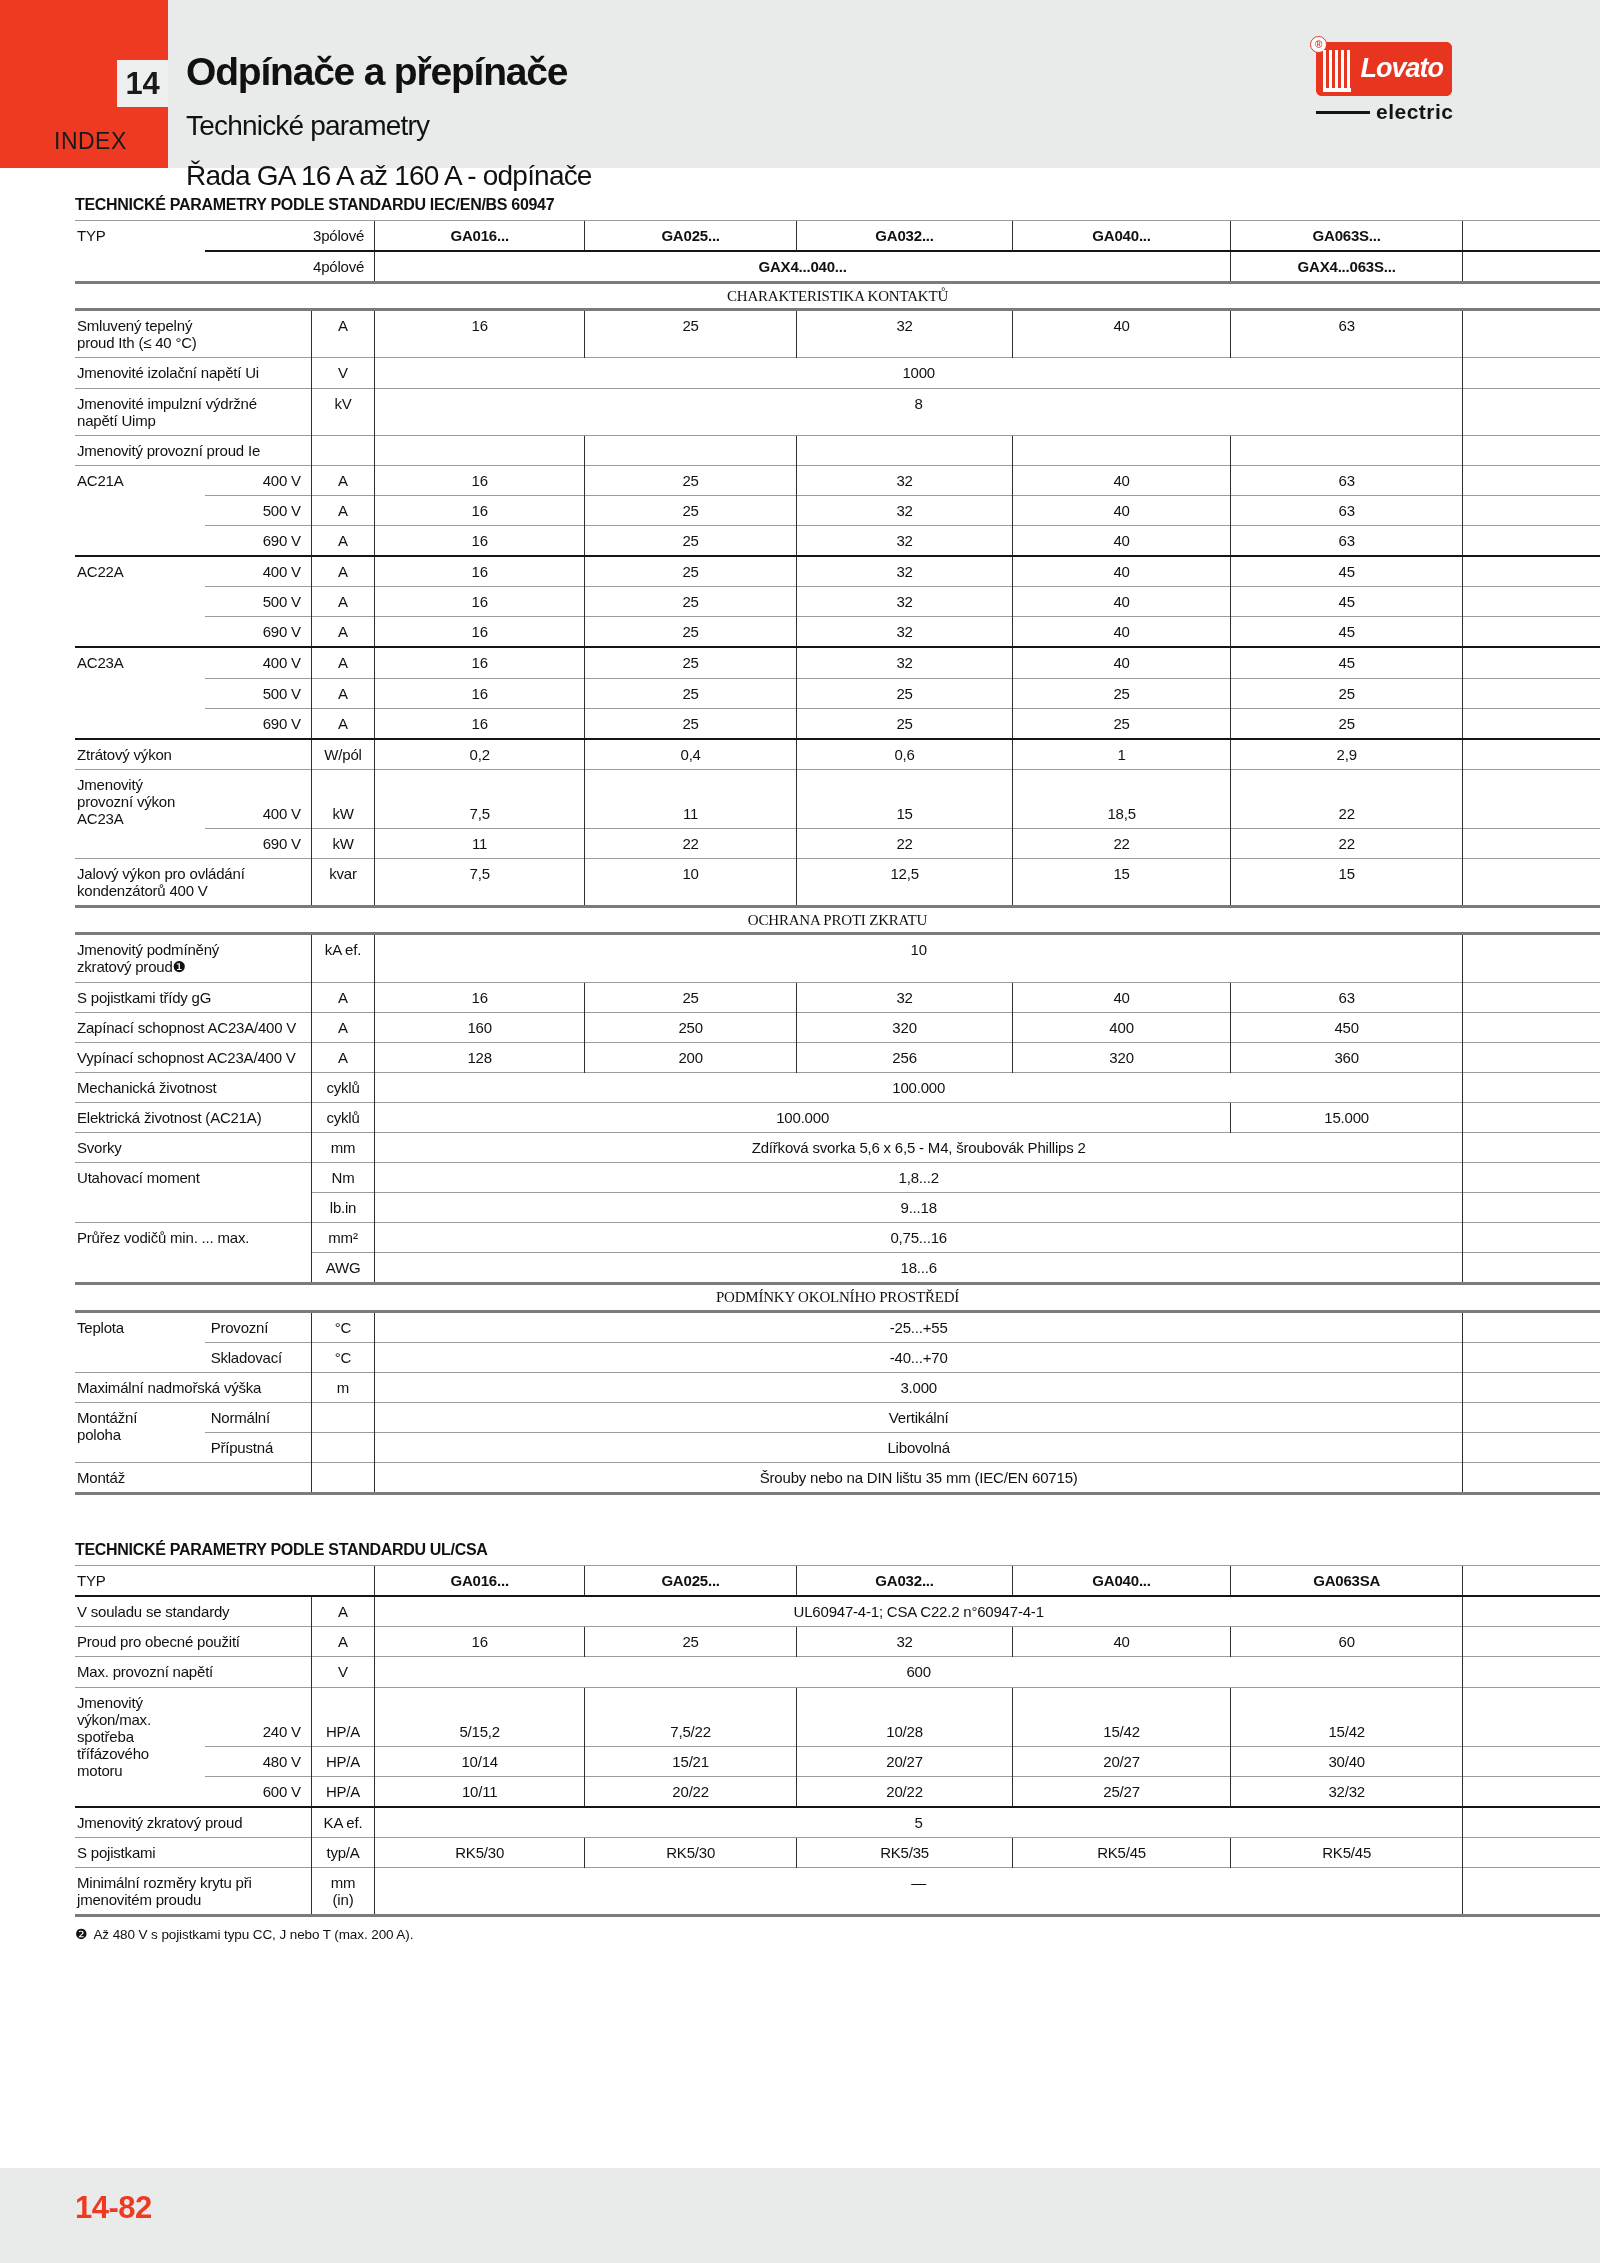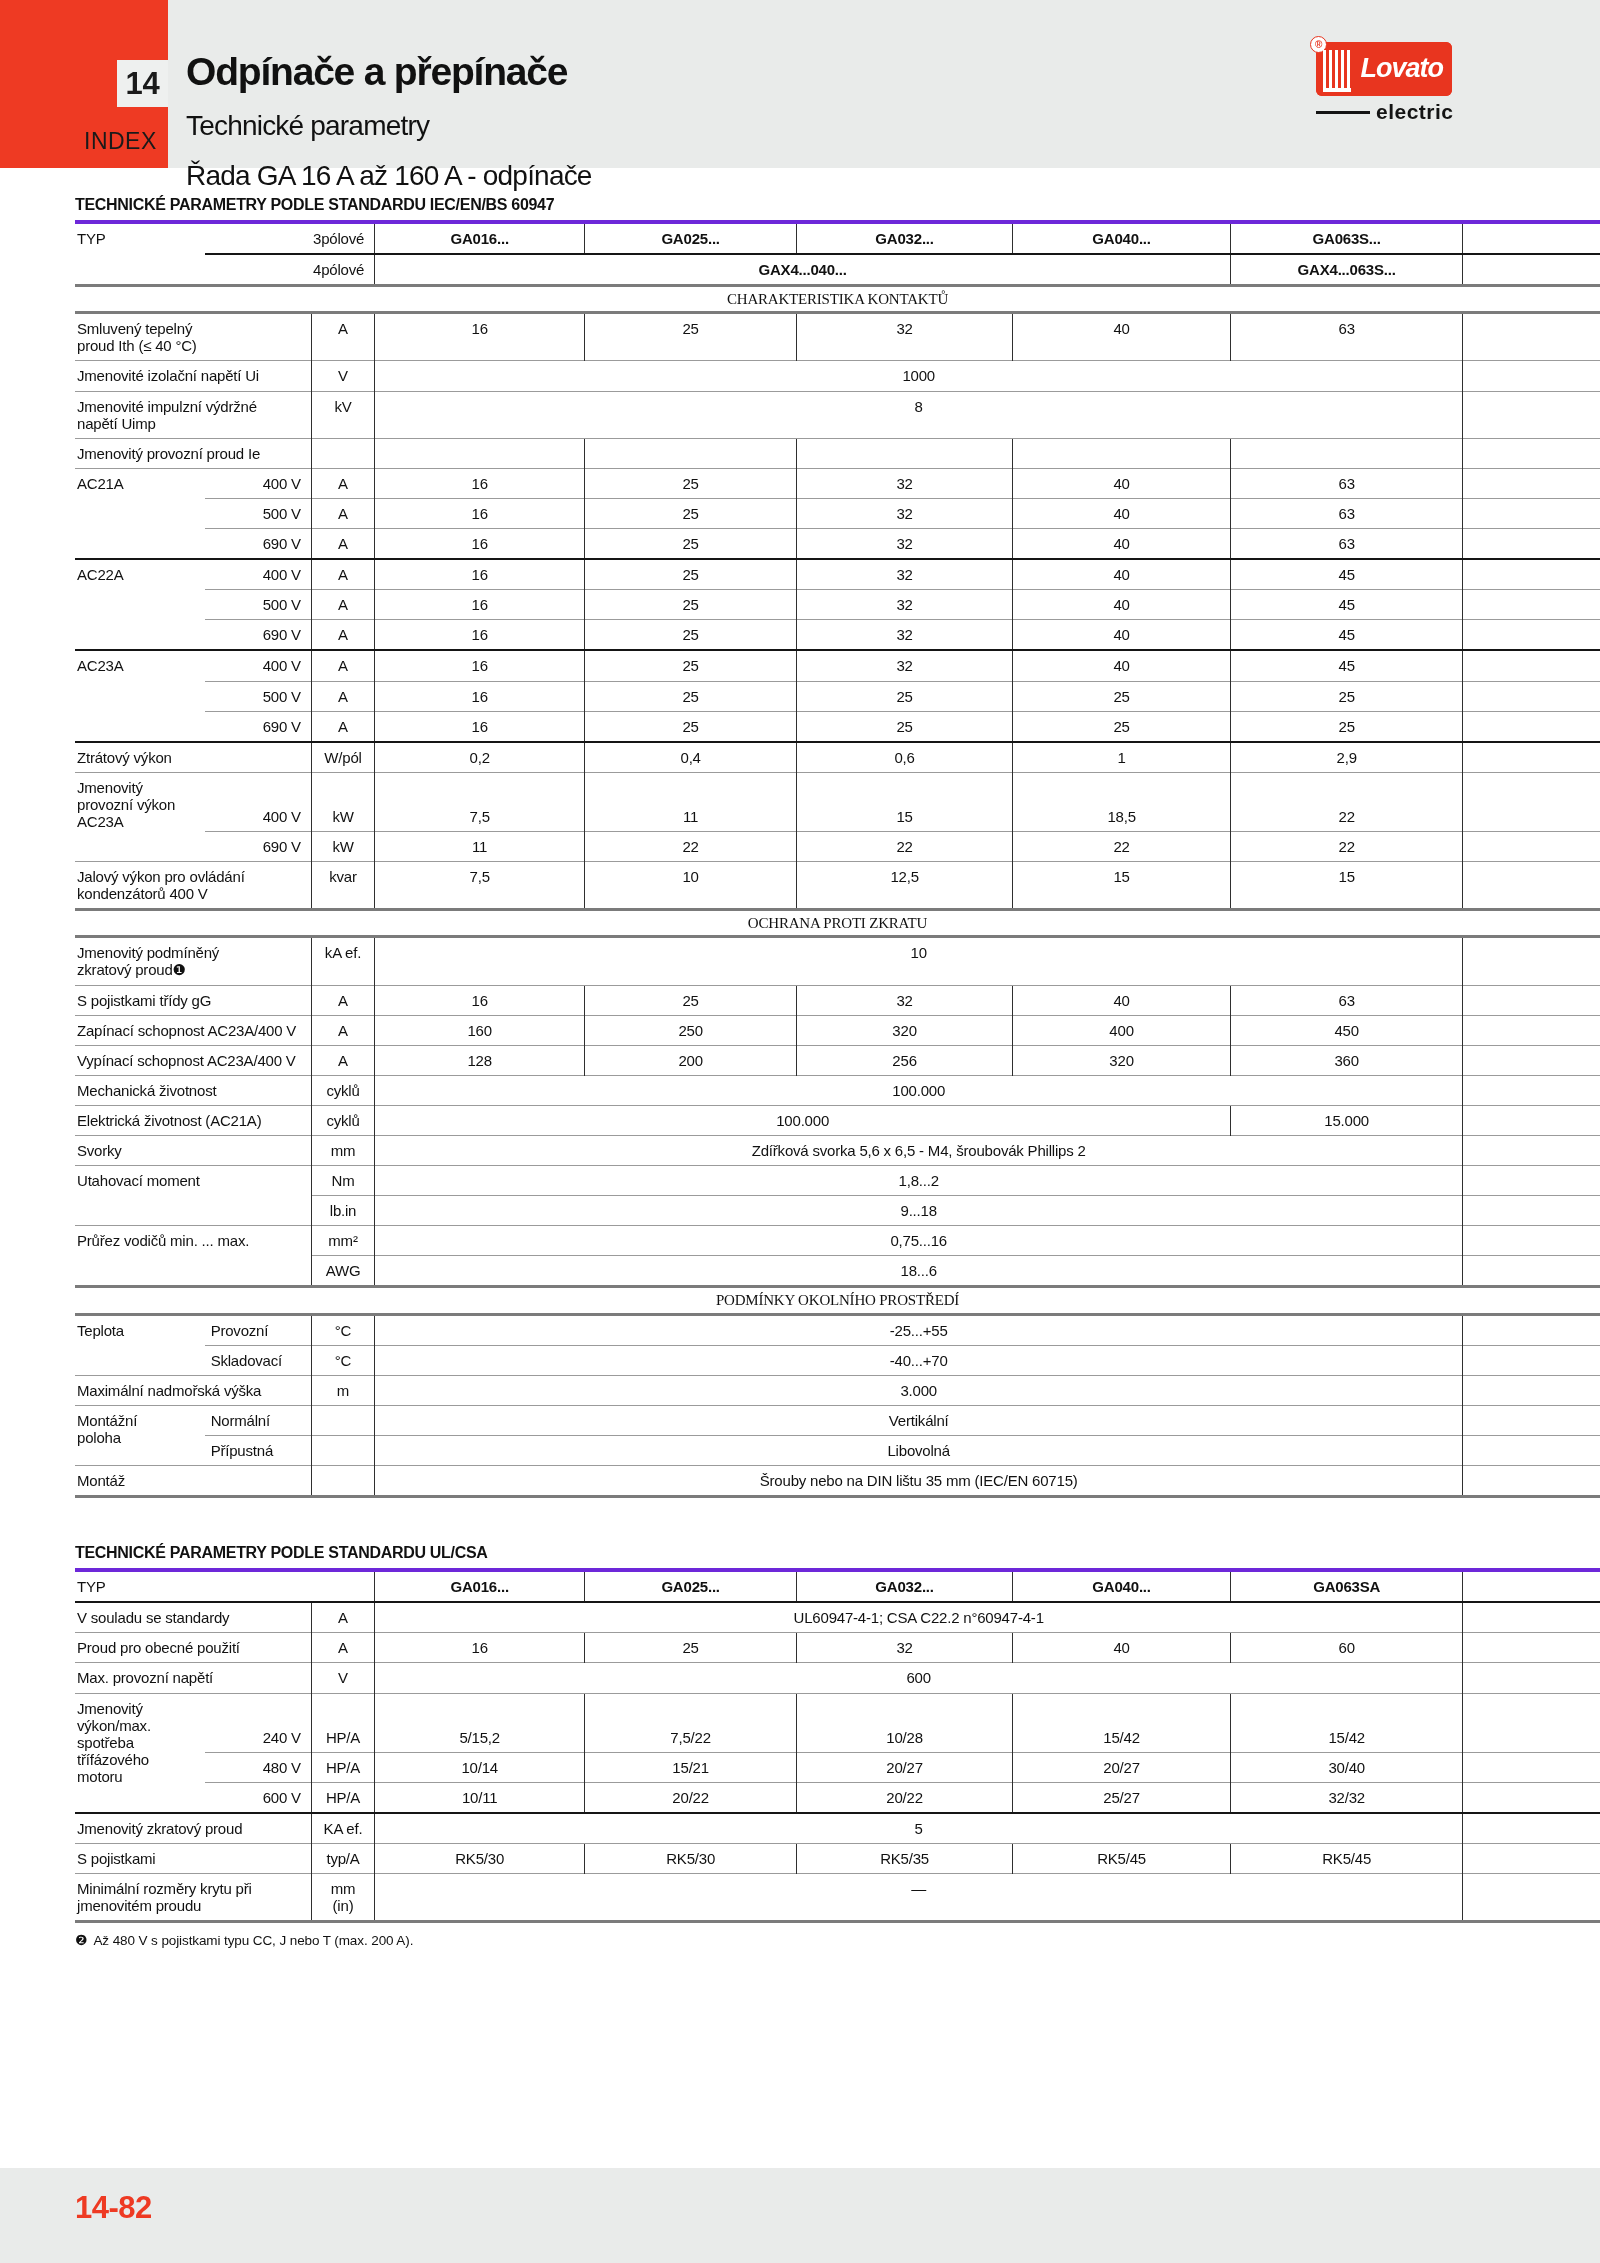--- a/index.html
+++ b/index.html
@@ -5,21 +5,21 @@
   html,body{margin:0;padding:0;}
   body{width:1600px;height:2263px;position:relative;background:#fff;
        font-family:"Liberation Sans", sans-serif;color:#111;letter-spacing:-0.2px;}
 
   
   .band{position:absolute;left:168px;top:0;right:0;height:168px;background:#e9ebea;}
   .redblock{position:absolute;left:0;top:0;width:168px;height:168px;background:#ee3a23;}
   .chapter-box{position:absolute;left:117px;top:60px;width:51px;height:47px;background:#eef0ef;
                display:flex;align-items:center;justify-content:center;
                font-size:31px;font-weight:700;color:#1a1a1a;}
-  .index-label{position:absolute;left:84px;top:128px;font-size:23px;color:#1a1a1a;letter-spacing:0.5px;}
+  .index-label{position:absolute;left:54px;top:128px;font-size:23px;color:#1a1a1a;letter-spacing:0.5px;}
   .titleblock{position:absolute;left:186px;top:52px;}
   .titleblock h1{margin:0;font-size:39px;font-weight:700;letter-spacing:-1.2px;line-height:1.0;}
   .titleblock .sub{font-size:28px;font-weight:400;letter-spacing:-0.8px;line-height:1.08;margin-top:20px;}
 
   
   .logo{position:absolute;left:1316px;top:42px;width:136px;}
   .logo-box{position:relative;width:136px;height:54px;background:#e8351f;border-radius:6px;
             box-shadow:inset 0 0 0 2px #e8351f;}
   .logo-mark{position:absolute;left:7px;top:8px;width:28px;height:38px;
              background:repeating-linear-gradient(90deg,#fff 0 3px,#e8351f 3px 6px);
@@ -31,21 +31,21 @@
             border:1px solid #e8351f;font-style:normal;font-weight:700;}
   .logo-electric{display:flex;align-items:center;margin-top:4px;}
   .logo-line{flex:0 0 54px;height:3px;background:#141414;margin-right:6px;}
   .logo-electric span{font-size:21px;font-weight:700;letter-spacing:0.5px;color:#141414;}
 
   
   .main{position:absolute;left:75px;top:196px;right:0;}
   .tbl-title{font-size:16px;font-weight:700;letter-spacing:-0.3px;margin:0 0 6px 0;}
   .tbl-title.second{margin-top:46px;}
   table{border-collapse:collapse;table-layout:fixed;width:100%;
-        border-top:4px solid #6d28d9;border-bottom:3px solid #7b7b7b;}
+        border-top:1px solid #6d28d9;border-bottom:3px solid #7b7b7b;}
   td{border-top:1px solid #9b9b9b;padding:6px 6px;font-size:15px;line-height:1.14;
      vertical-align:top;white-space:pre-line;overflow:hidden;}
   td.lab{text-align:left;padding-left:2px;}
   td.lab2{text-align:left;padding-left:6px;}
   td.vr{text-align:right;padding-right:10px;}
   td.unit,td.d,td.sp{text-align:center;}
   td.hd{text-align:center;font-weight:700;}
   td.unit,td.d,td.hd,td.sp,td.e{border-left:1px solid #2f2f2f;}
   td.sec{border-top:3px solid #7b7b7b;border-bottom:3px solid #7b7b7b;
          padding:4px 2px 3px;text-align:center;font-family:Liberation Serif, serif;}

